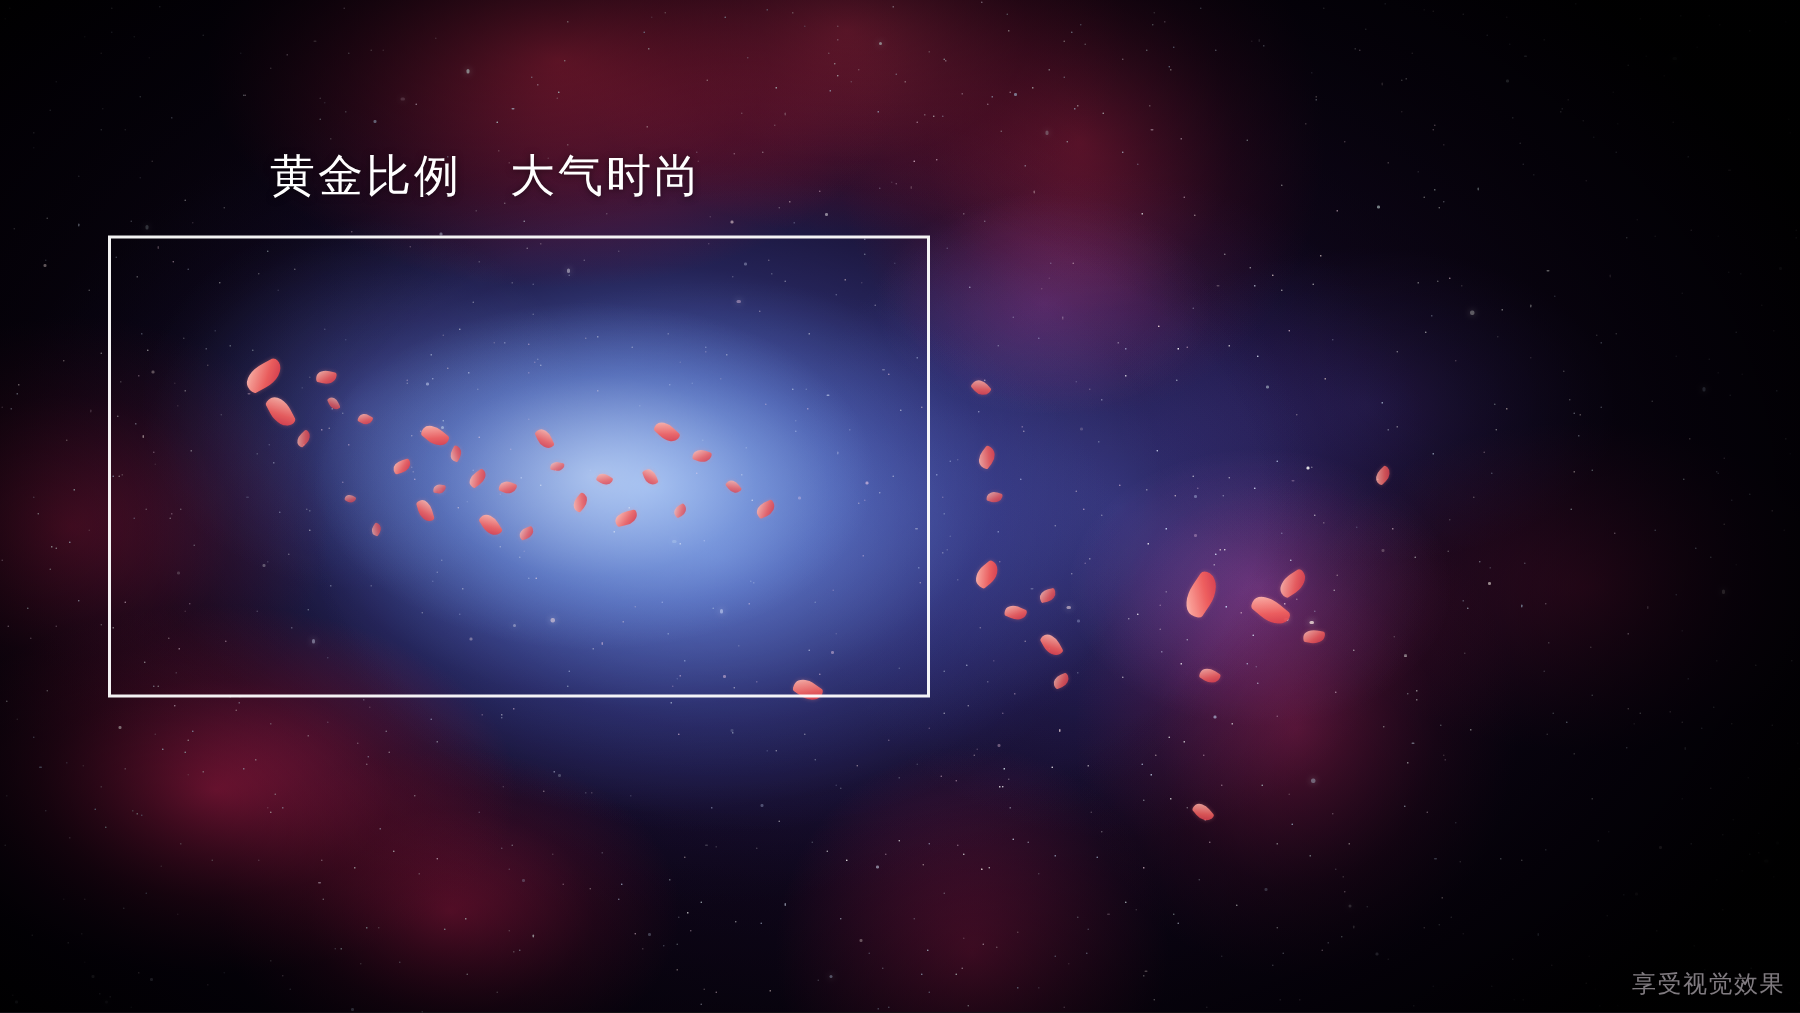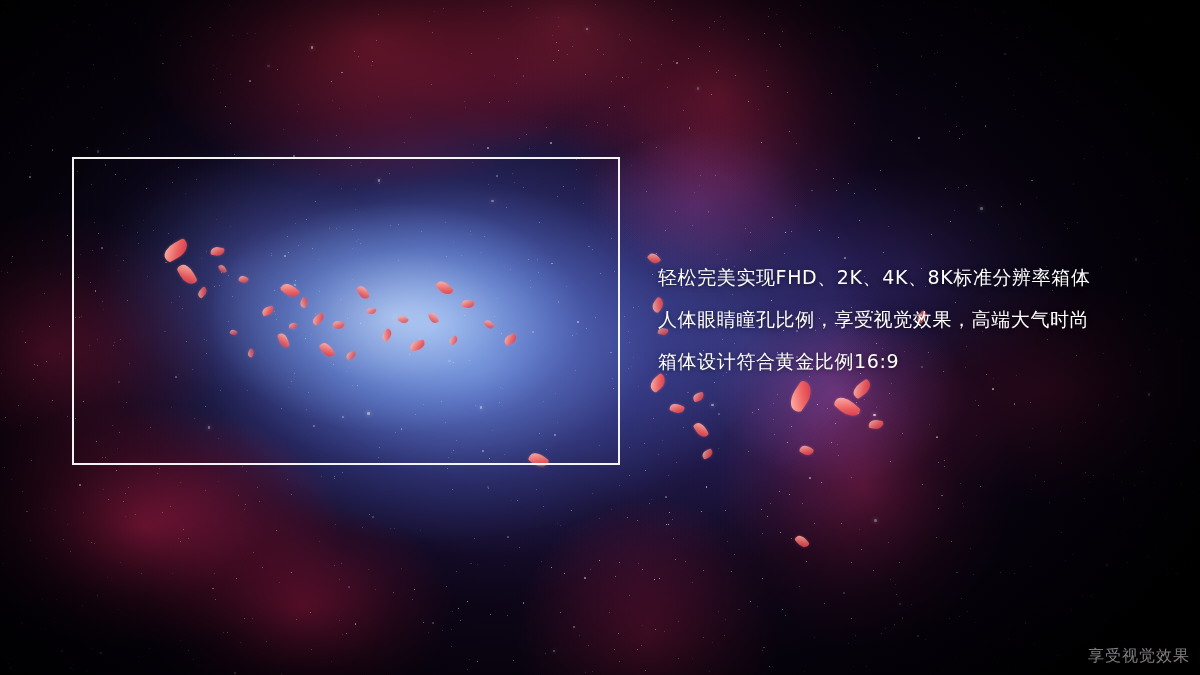--- a/index.html
+++ b/index.html
@@ -1318,24 +1318,20 @@
       <div class="petal" style="left: 702px; top: 450px; width: 11px; height: 8px; opacity: 0.82; transform: rotate(-22deg);"></div>
       <div class="petal" style="left: 786px; top: 388px; width: 30px; height: 17px; opacity: 0.96; transform: rotate(-56deg);"></div>
       <div class="petal" style="left: 800px; top: 446px; width: 13px; height: 9px; opacity: 0.86; transform: rotate(32deg);"></div>
       <div class="petal" style="left: 834px; top: 400px; width: 26px; height: 14px; opacity: 0.94; transform: rotate(40deg);"></div>
       <div class="petal" style="left: 852px; top: 383px; width: 20px; height: 12px; opacity: 0.9; transform: rotate(-34deg);"></div>
       <div class="petal" style="left: 869px; top: 420px; width: 14px; height: 9px; opacity: 0.84; transform: rotate(10deg);"></div>
       <div class="petal" style="left: 795px; top: 537px; width: 14px; height: 9px; opacity: 0.86; transform: rotate(50deg);"></div>
       <div class="petal" style="left: 916px; top: 313px; width: 12px; height: 8px; opacity: 0.82; transform: rotate(-46deg);"></div>
     </div>
 
+  <div id="title">黄金比例　大气时尚</div>
 
   <div id="frame-panel"></div>
 
-  <div id="body-text">
-    <div class="body-line">轻松完美实现FHD、2K、4K、8K标准分辨率箱体</div>
-    <div class="body-line">人体眼睛瞳孔比例，享受视觉效果，高端大气时尚</div>
-    <div class="body-line">箱体设计符合黄金比例16:9</div>
-  </div>
 
   <div id="watermark">享受视觉效果</div>
 
 </div>
 
 </body></html>

